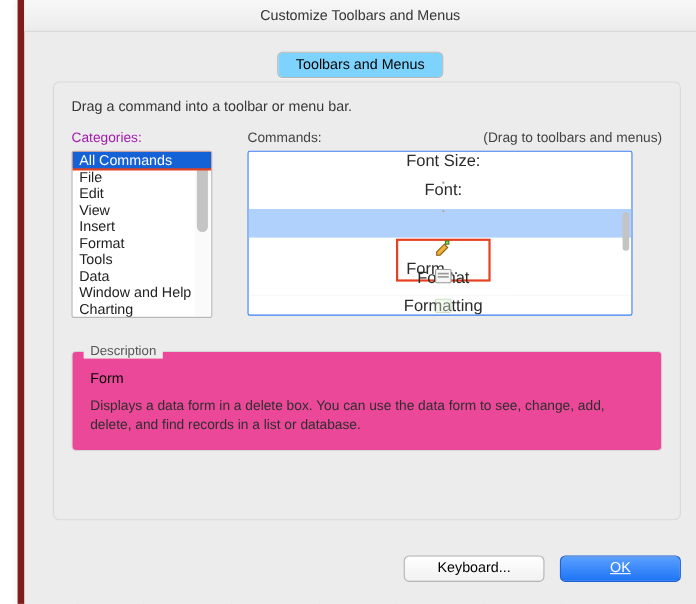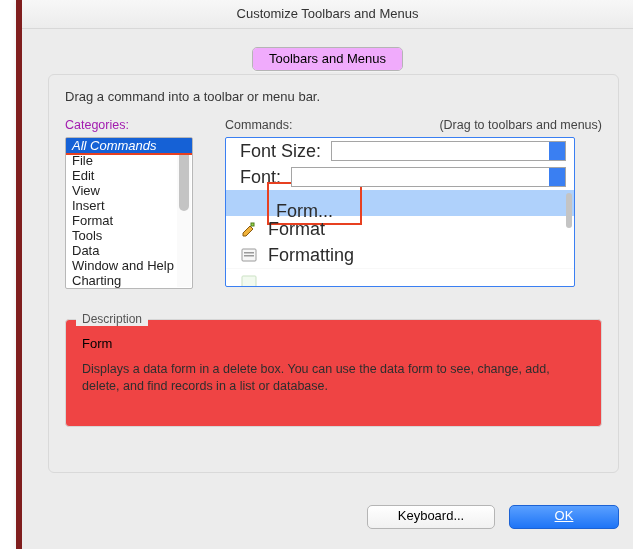--- a/index.html
+++ b/index.html
@@ -59,21 +59,21 @@
     border: 1px solid #b5b5b5;
     border-radius: 5px;
     overflow: hidden;
     height: 22px;
     box-shadow: 0 1px 0 rgba(255,255,255,0.4);
   }
   .seg-btn {
     padding: 0 16px;
     font-size: 13px;
     line-height: 22px;
-    background: #f0abfc;
+    background: #7dd3fc;
     cursor: default;
   }
   .seg-btn.active {
     background: #3a7ff2;
     color: #fff;
   }
   .seg-btn + .seg-btn { border-left: 1px solid #b5b5b5; }
   .hl-red { outline: 2px solid #e74020; outline-offset: 1px; }
 
   .panel {
@@ -133,40 +133,41 @@
     font-size: 13px;
     padding: 0 6px;
     line-height: 15px;
     white-space: nowrap;
     color: #222;
   }
   .cat-item.sel {
     background: #1561d6;
     color: #fff;
   }
-  .hl-red-cat { box-shadow: 0 0 0 2px #e74020; position: relative; z-index: 2; font-style: italic; }
+  .hl-red-cat { box-shadow: 0 0 0 2px #e74020; position: relative; z-index: 2; }
 
   .cmdlist {
     width: 350px;
     height: 150px;
     border: 1.5px solid #3a7ff2;
     border-radius: 2px;
     background: #fff;
     position: relative;
     box-sizing: border-box;
     overflow: hidden;
   }
   .cmd-row {
     display: flex;
     align-items: center;
     height: 26px;
     padding: 0 8px 0 14px;
-    font-size: 18px;
+    font-size: 15px;
     color: #2b2b2b;
     gap: 10px;
+    flex-direction: column;
   }
   .cmd-row .ico {
     width: 18px; height: 18px; flex: 0 0 18px;
     display: flex; align-items: center; justify-content: center;
   }
   .cmd-row select, .fake-select {
     flex: 1;
     height: 18px;
     border: 1px solid #a5a5a5;
     background: #fff;
@@ -191,22 +192,22 @@
     right: 1px; top: 54px; width: 6px; height: 35px;
     background: #c4c4c4;
     border-radius: 4px;
   }
   .hl-form { outline: 2px solid #e74020; outline-offset: -1px; }
 
   .desc-box {
     margin-top: 30px;
     border: 1px solid #d6d6d6;
     border-radius: 4px;
-    background: #ef4444;
-    padding: 4px 16px 31px 16px;
+    background: #ec4899;
+    padding: 4px 16px 14px 16px;
     position: relative;
   }
   .desc-title {
     position: absolute;
     top: -8px;
     left: 10px;
     background: #ececec;
     padding: 0 6px;
     font-size: 12px;
     color: #555;

